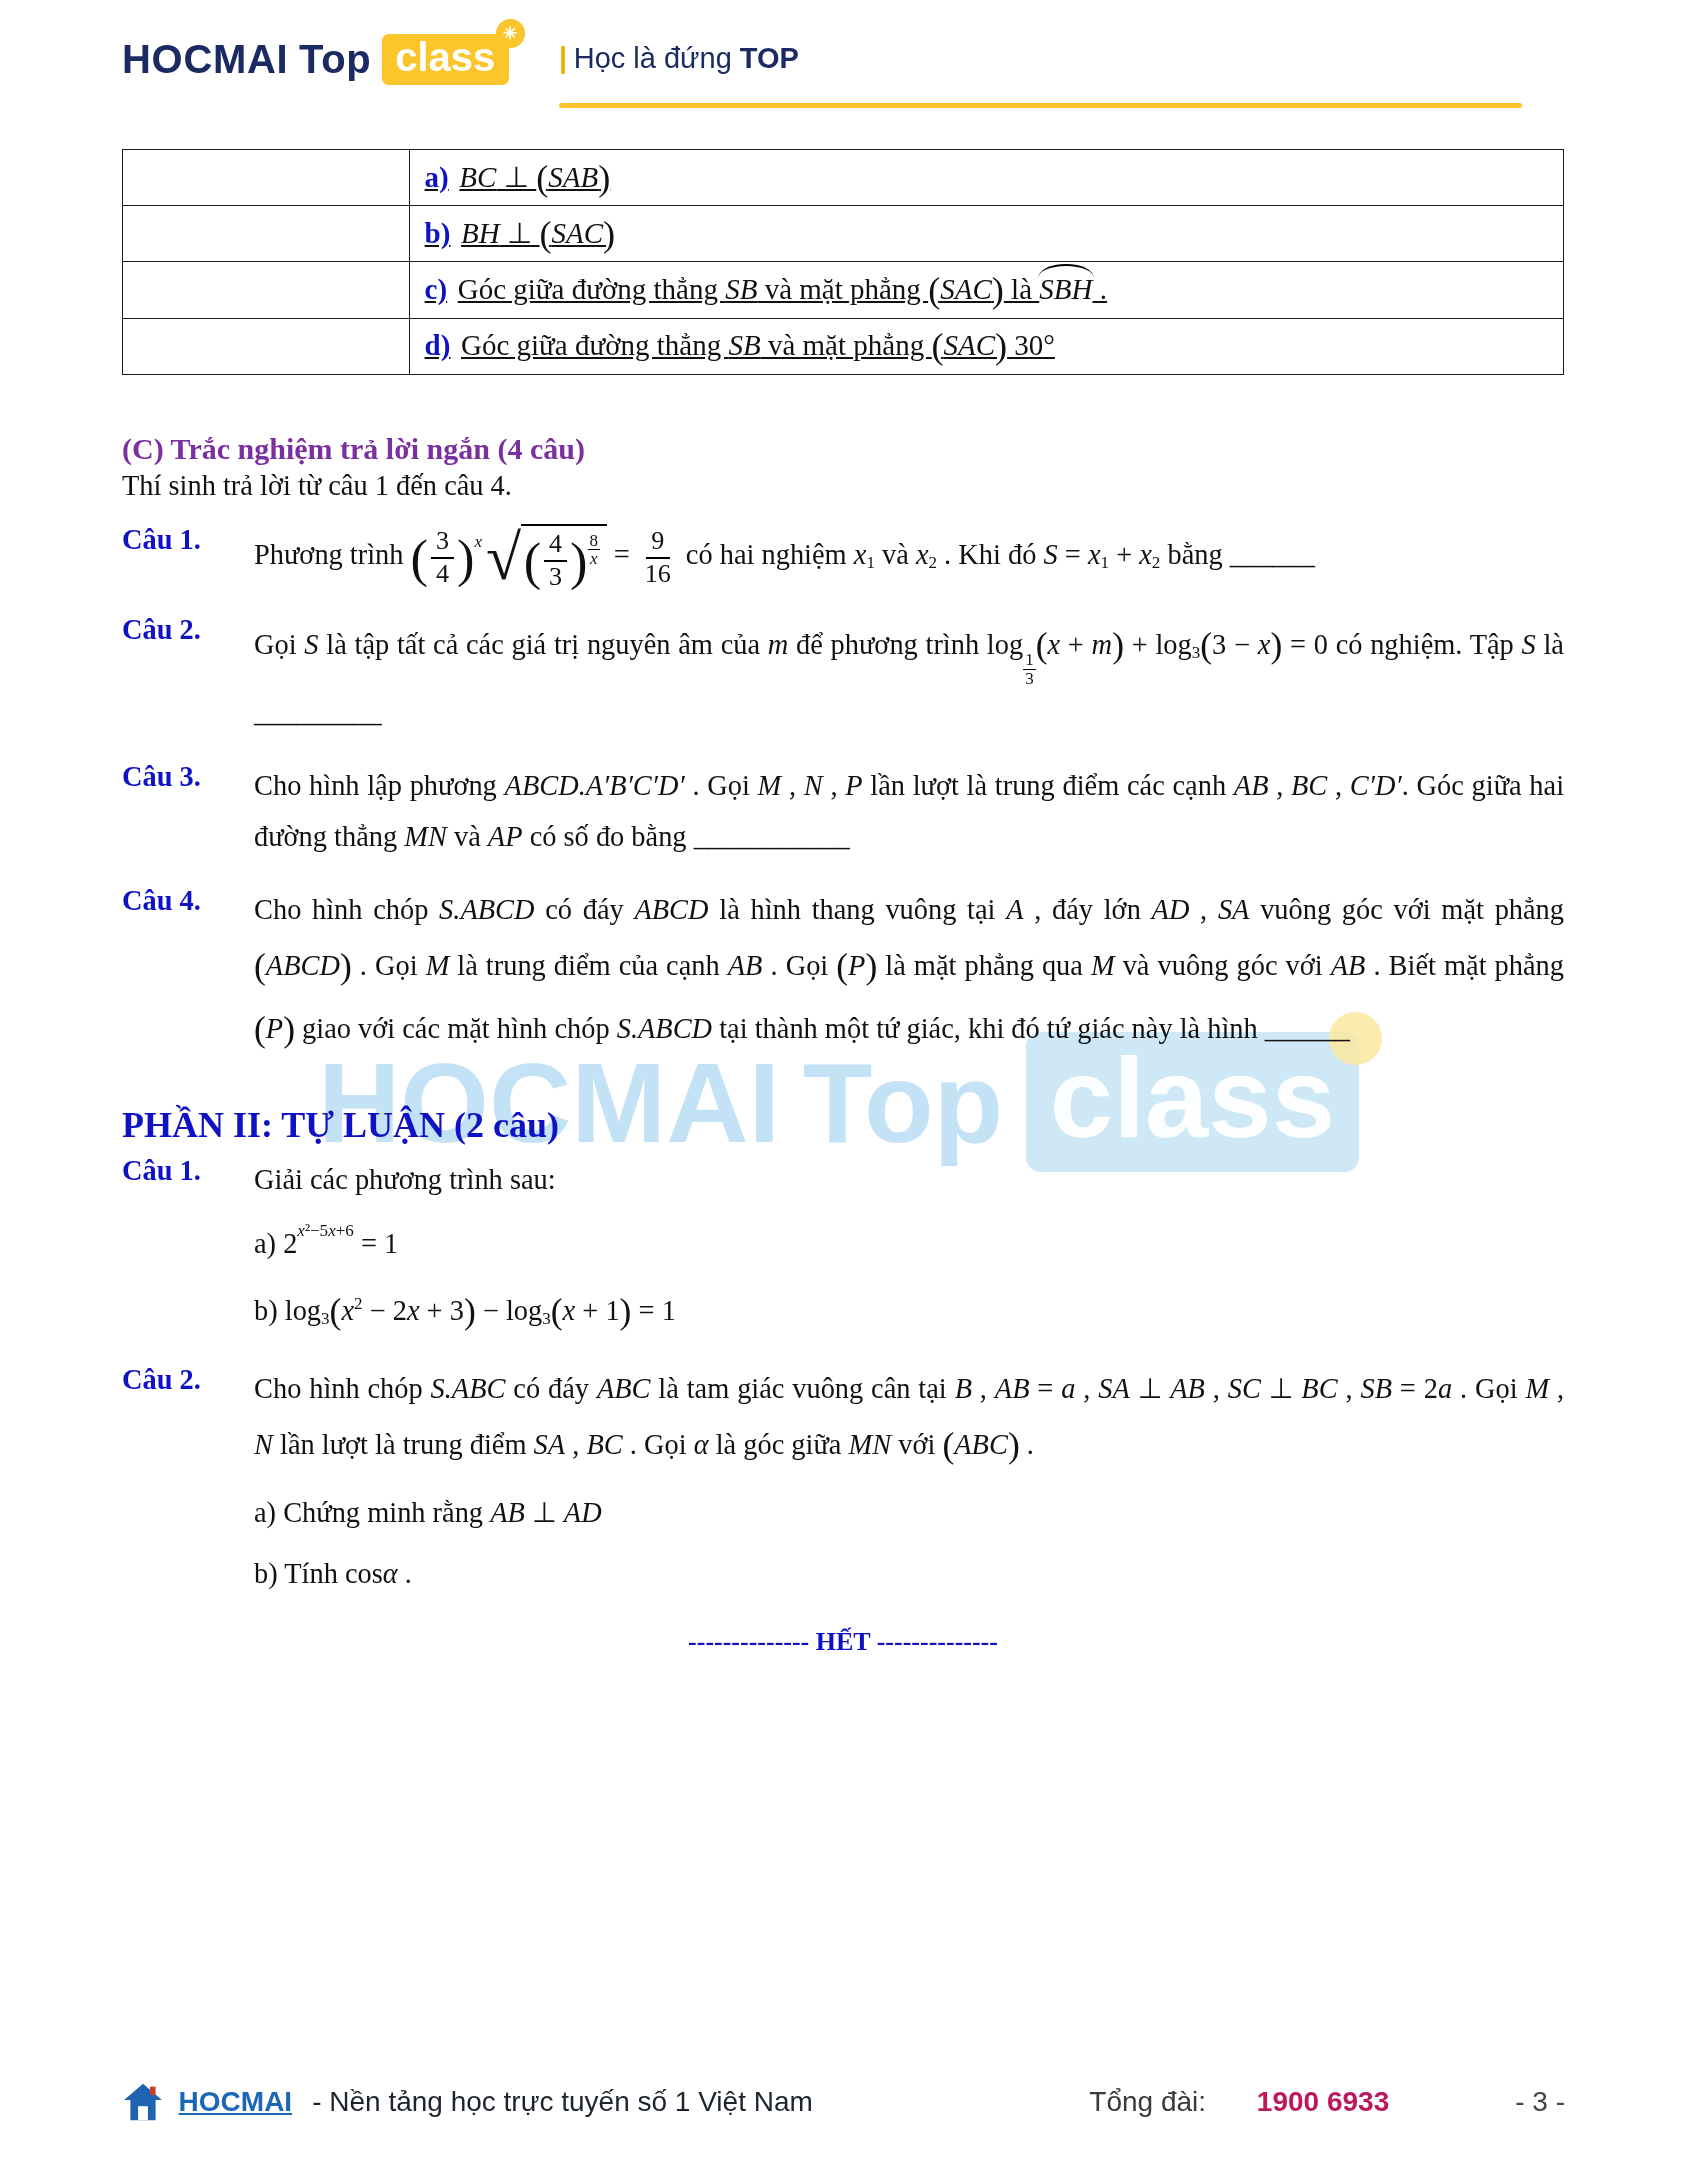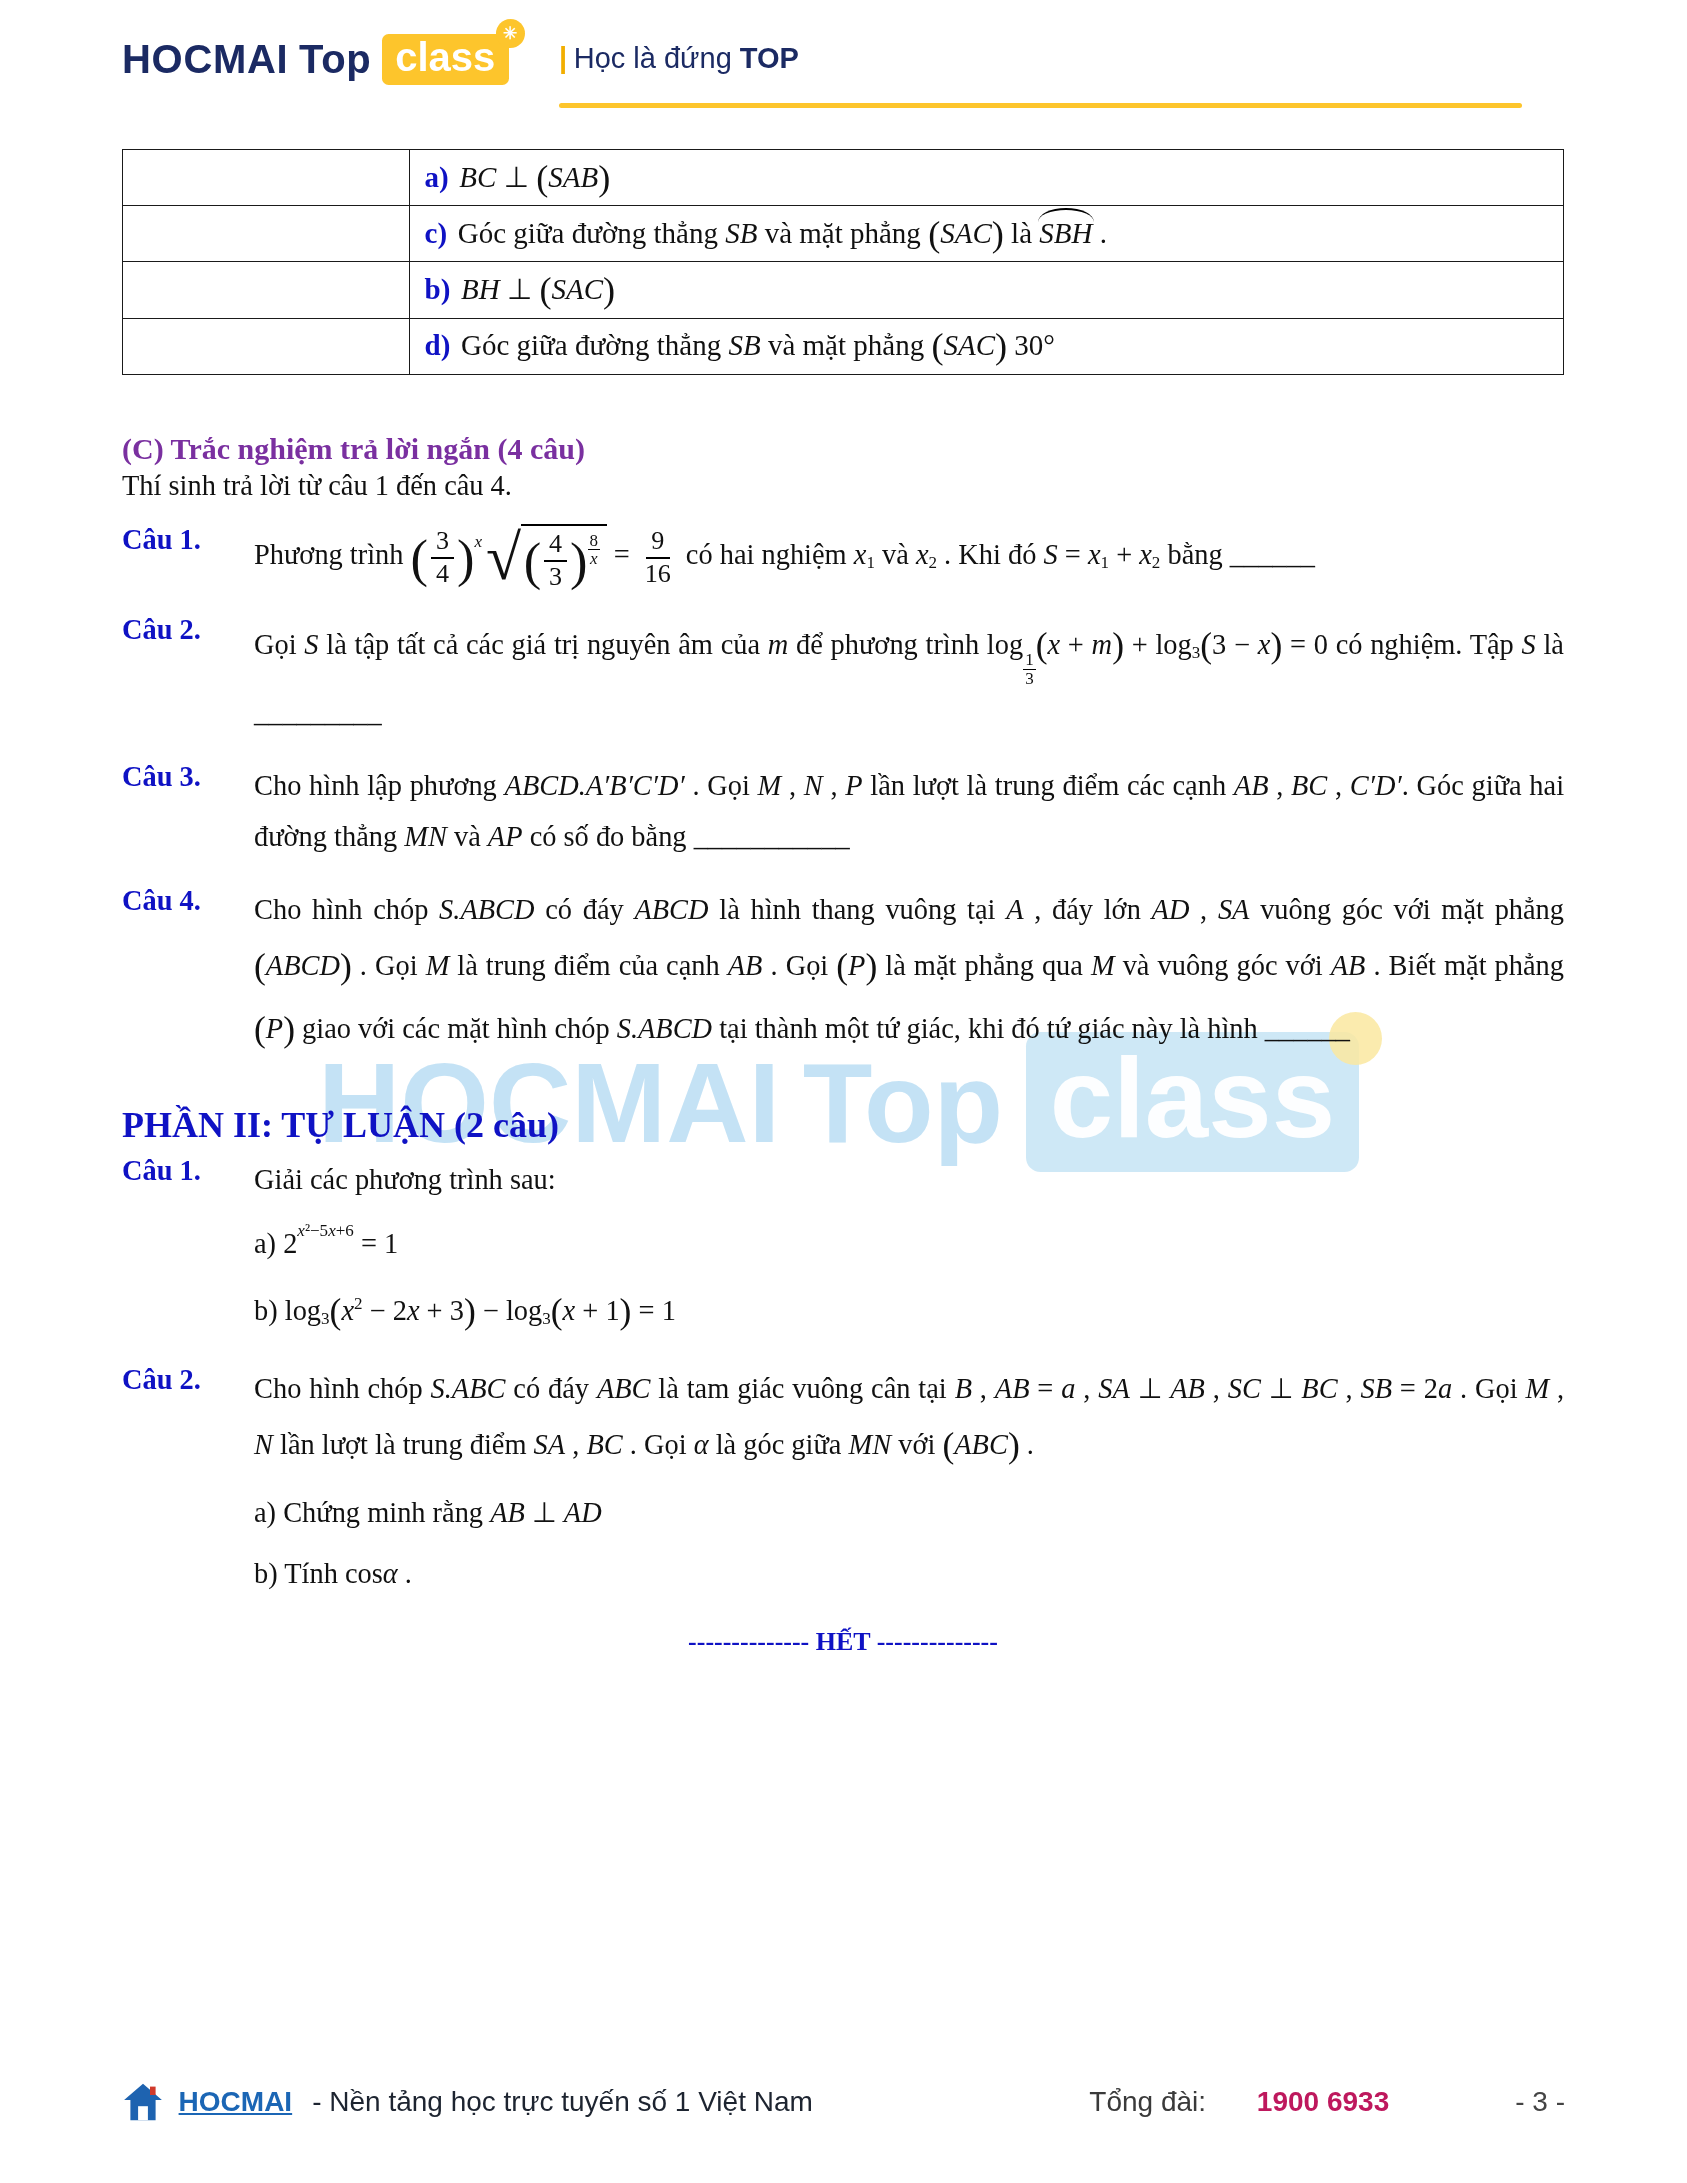--- a/index.html
+++ b/index.html
@@ -18,21 +18,21 @@
   .logo-badge::after { content:"✳"; position:absolute; inset:0; display:flex; align-items:center; justify-content:center; color:#ffffff; font-size:17px; }
   .tagline { position:absolute; left:437px; top:8px; font-family:"Liberation Sans", sans-serif; font-size:29px; color:#1b2a63; }
   .tagline .pipe { color:#f2ae00; font-weight:800; margin-right:6.6px; }
   .tagline .bold { font-weight:800; }
   .yellow-line { position:absolute; left:437px; top:69px; width:963px; height:4.6px; background:#fdc52c; border-radius:2.6px; }
 
   
   .content { position:absolute; top:149px; left:122px; width:1442px; z-index:1; }
 
   table.qtable { width:100%; border-collapse:collapse; font-size:29px; }
-  table.qtable td { border:1.7px solid #1a1a1a; vertical-align:middle; }
+  table.qtable td { border:1.7px solid #1a1a1a; vertical-align:middle;text-decoration:underline; }
   td.c1 { width:284px; }
   td.c2 { padding:6.6px 14.6px; }
   .tlabel { color:#0f12c4; font-weight:bold; margin-right:10.6px; }
 
   .heading-c { color:#7a30a0; font-weight:bold; font-size:30px; margin:57px 0 4px; }
   .note-c { margin:0 0 20px; }
 
   .q { display:flex; margin-top:22.5px; }
   .qlabel { flex:0 0 132px; color:#0f12c4; font-weight:bold; }
   .qbody { flex:1; text-align:justify; line-height:1.78; }
@@ -106,25 +106,25 @@
   <div class="content">
 
     <table class="qtable">
       <tbody>
           <tr>
         <td class="c1"></td>
         <td class="c2"><span class="tlabel">a)</span><span><i class="mi">BC</i> ⊥ <span class="bp">(</span><i class="mi">SAB</i><span class="bp">)</span></span></td>
       </tr>
       <tr>
         <td class="c1"></td>
+        <td class="c2"><span class="tlabel">b)</span><span><i class="mi">BH</i> ⊥ <span class="bp">(</span><i class="mi">SAC</i><span class="bp">)</span></span></td>
+      </tr>
+      <tr>
+        <td class="c1"></td>
         <td class="c2"><span class="tlabel">c)</span><span>Góc giữa đường thẳng <i class="mi">SB</i> và mặt phẳng <span class="bp">(</span><i class="mi">SAC</i><span class="bp">)</span> là <span class="widehat"><i class="mi">SBH</i></span> .</span></td>
-      </tr>
-      <tr>
-        <td class="c1"></td>
-        <td class="c2"><span class="tlabel">b)</span><span><i class="mi">BH</i> ⊥ <span class="bp">(</span><i class="mi">SAC</i><span class="bp">)</span></span></td>
       </tr>
       <tr>
         <td class="c1"></td>
         <td class="c2"><span class="tlabel">d)</span><span>Góc giữa đường thẳng <i class="mi">SB</i> và mặt phẳng <span class="bp">(</span><i class="mi">SAC</i><span class="bp">)</span> 30°</span></td>
       </tr>
     </tbody>
       </table>
 
     <div class="heading-c">(C) Trắc nghiệm trả lời ngắn (4 câu)</div>
     <div class="note-c">Thí sinh trả lời từ câu 1 đến câu 4.</div>

